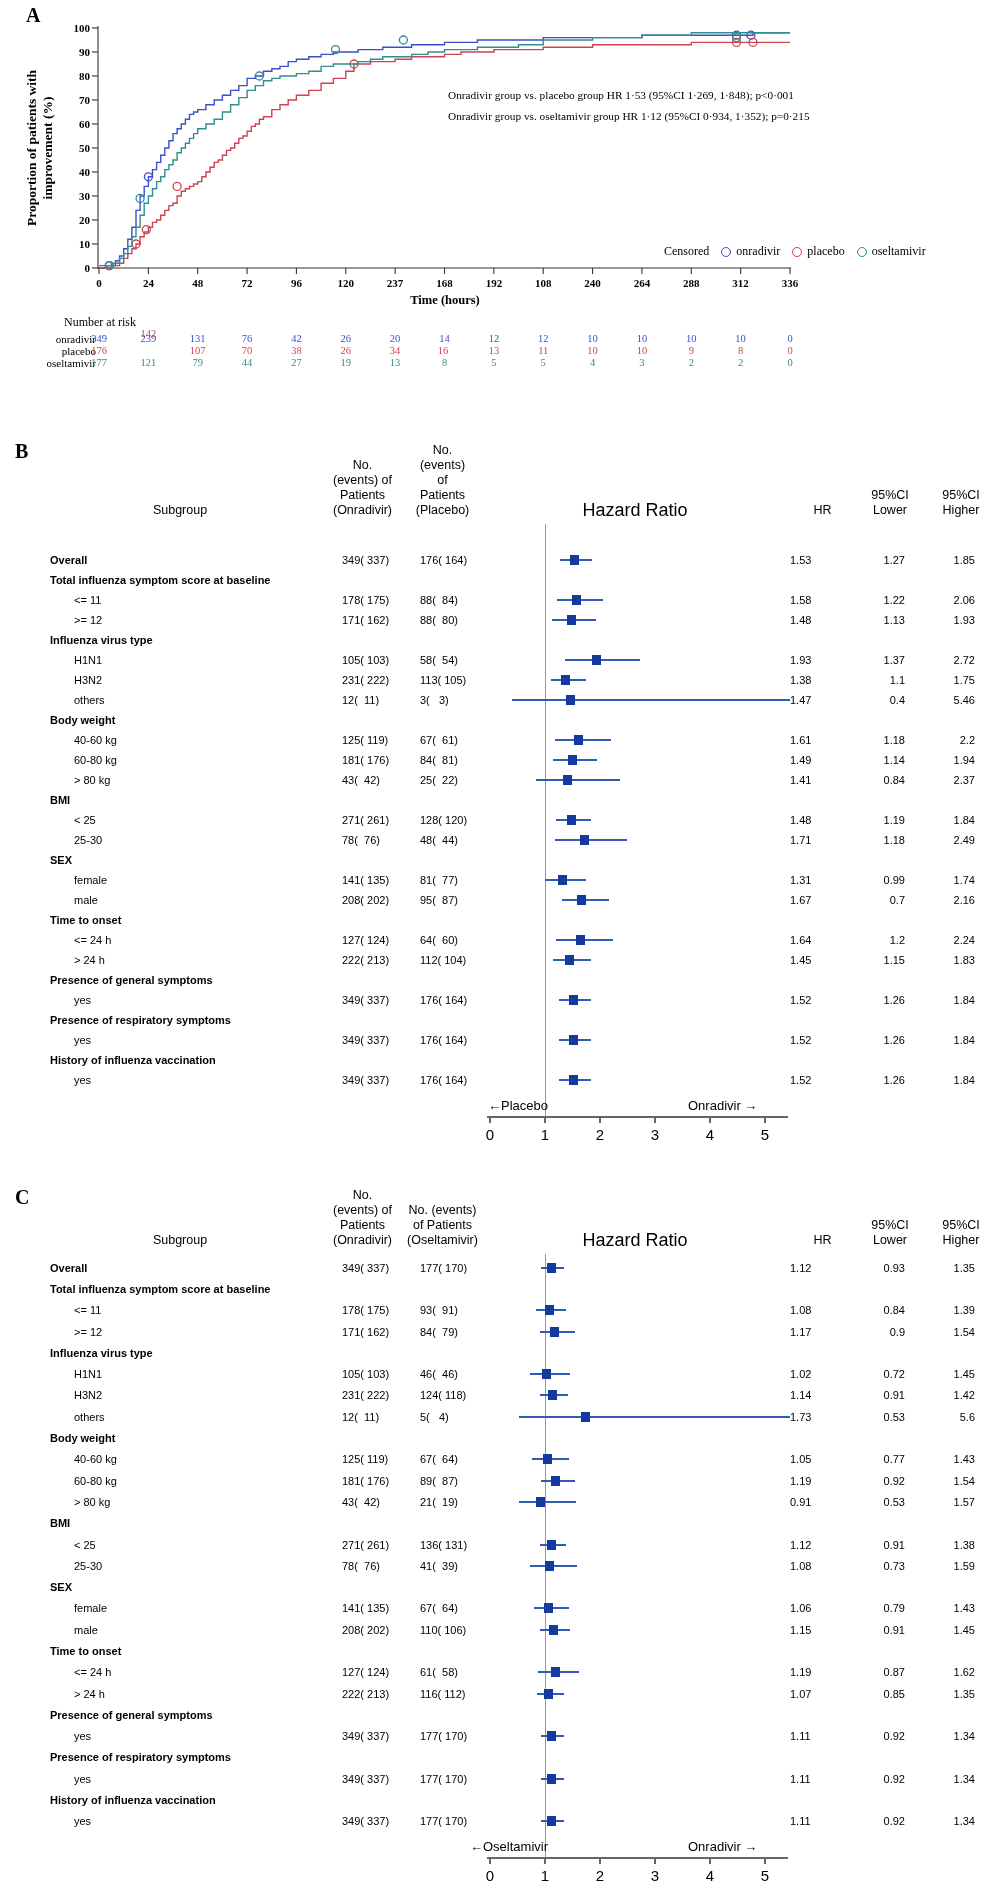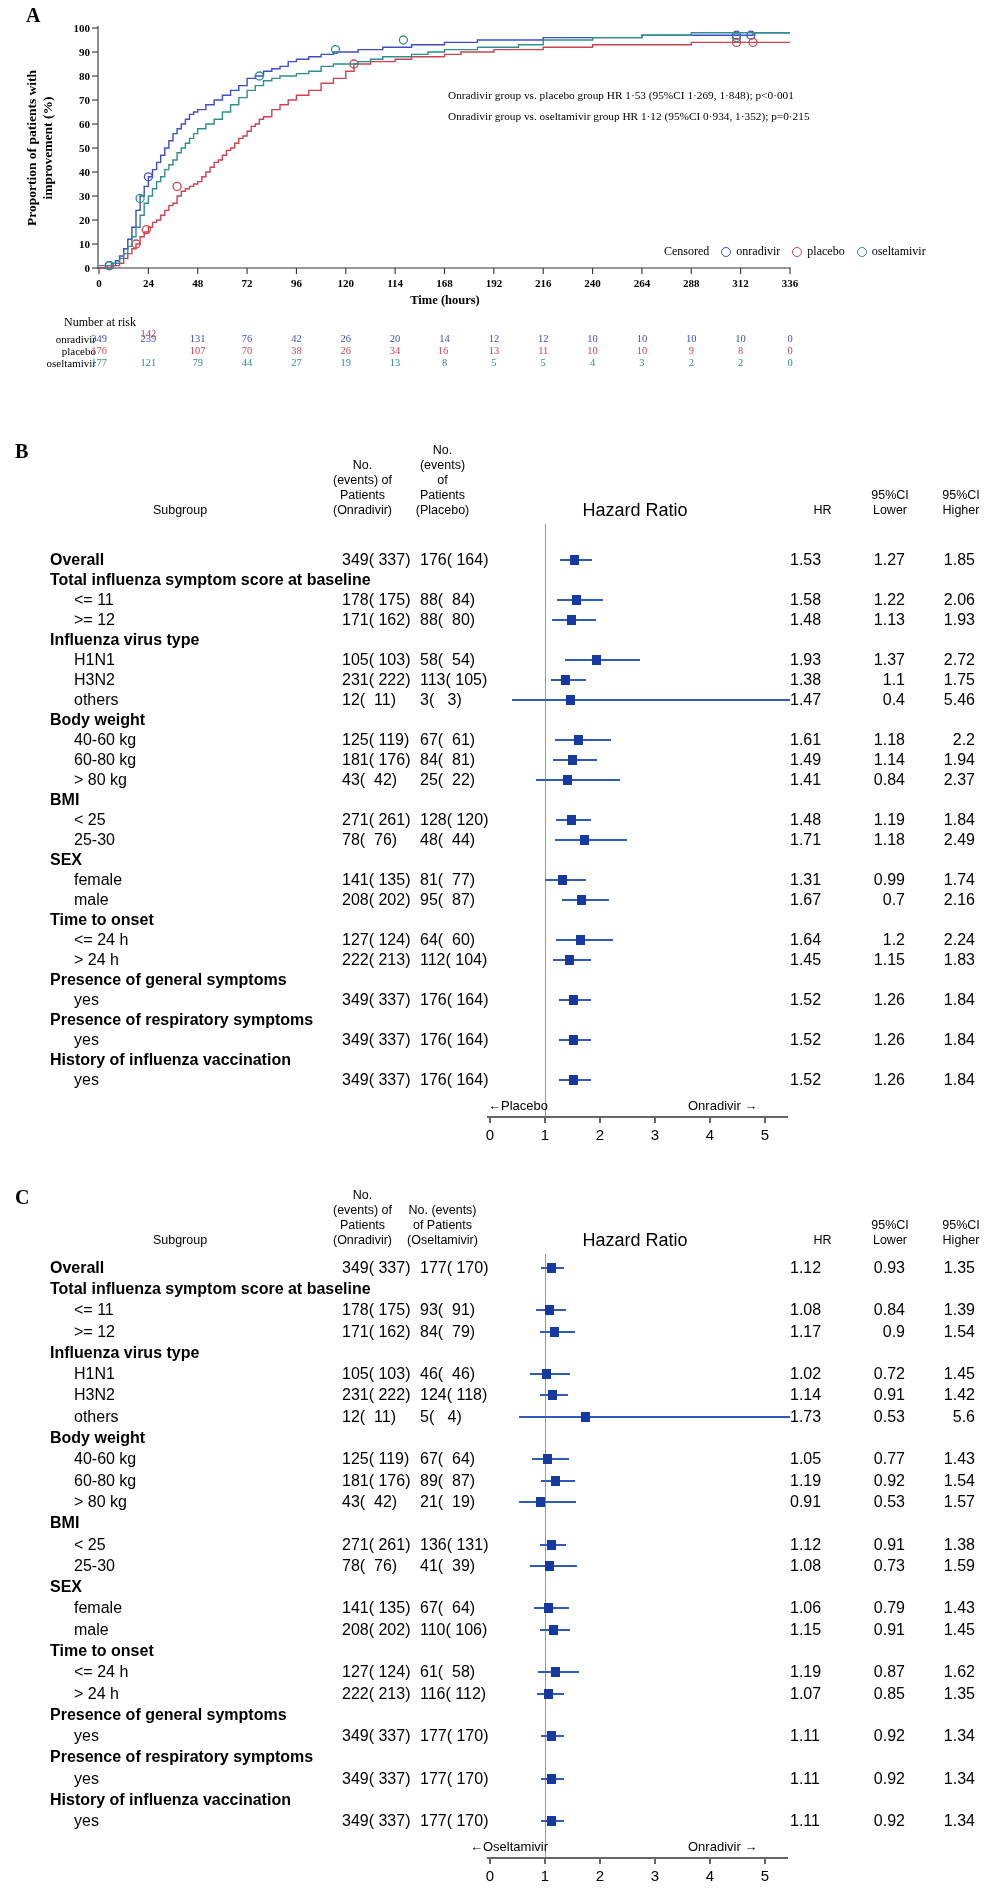--- a/index.html
+++ b/index.html
@@ -21,21 +21,21 @@
   .risk-label{position:absolute;text-align:right;font:11px "Liberation Serif",serif}
   .risk-val{position:absolute;text-align:center;font:10.5px "Liberation Serif",serif}
   
   .fhead{position:absolute;left:40px;width:957px;display:grid;
          grid-template-columns:280px 85px 75px 310px 65px 70px 72px;
          align-items:end;font-size:12.5px;line-height:15px}
   .fhead .hc{text-align:center}
   .fhead .hazard{font-size:18px}
   .frows{position:absolute;left:40px;width:957px}
   .frow{display:grid;grid-template-columns:280px 85px 75px 310px 65px 70px 72px;
-        align-items:center;font-size:16px}
+        align-items:center;font-size:11px}
   .c-sub{padding-left:34px;white-space:nowrap}
   .c-sub.hdr{padding-left:10px;font-weight:bold}
   .c-n1{padding-left:22px;white-space:pre}
   .c-n2{padding-left:15px;white-space:pre}
   .c-forest{position:relative;height:100%}
   .ci{position:absolute;height:2px;top:calc(50% - 1px)}
   .sq{position:absolute;width:9px;height:10px;top:calc(50% - 5px)}
   .c-hr{text-align:left;padding-right:18px}
   .c-lo{text-align:right;padding-right:20px}
   .c-hi{text-align:right;padding-right:22px}
@@ -121,24 +121,24 @@
       <div class="ytick" style="left:60px;top:45.5px">90</div>
       <div class="ytick" style="left:60px;top:21.5px">100</div>
     </div>
   <div id="km-xticks">
       <div class="xtick" style="left:80.0px;top:277px">0</div>
       <div class="xtick" style="left:129.4px;top:277px">24</div>
       <div class="xtick" style="left:178.7px;top:277px">48</div>
       <div class="xtick" style="left:228.1px;top:277px">72</div>
       <div class="xtick" style="left:277.4px;top:277px">96</div>
       <div class="xtick" style="left:326.8px;top:277px">120</div>
-      <div class="xtick" style="left:376.1px;top:277px">114</div>
+      <div class="xtick" style="left:376.1px;top:277px">237</div>
       <div class="xtick" style="left:425.5px;top:277px">168</div>
       <div class="xtick" style="left:474.9px;top:277px">192</div>
-      <div class="xtick" style="left:524.2px;top:277px">216</div>
+      <div class="xtick" style="left:524.2px;top:277px">108</div>
       <div class="xtick" style="left:573.6px;top:277px">240</div>
       <div class="xtick" style="left:622.9px;top:277px">264</div>
       <div class="xtick" style="left:672.3px;top:277px">288</div>
       <div class="xtick" style="left:721.6px;top:277px">312</div>
       <div class="xtick" style="left:771.0px;top:277px">336</div>
     </div>
 
   <div class="xaxis-title" style="left:345px;top:293px">Time (hours)</div>
 
   <div class="ann" style="left:448px;top:89px">Onradivir group vs. placebo group HR 1·53 (95%CI 1·269, 1·848); p&lt;0·001</div>

